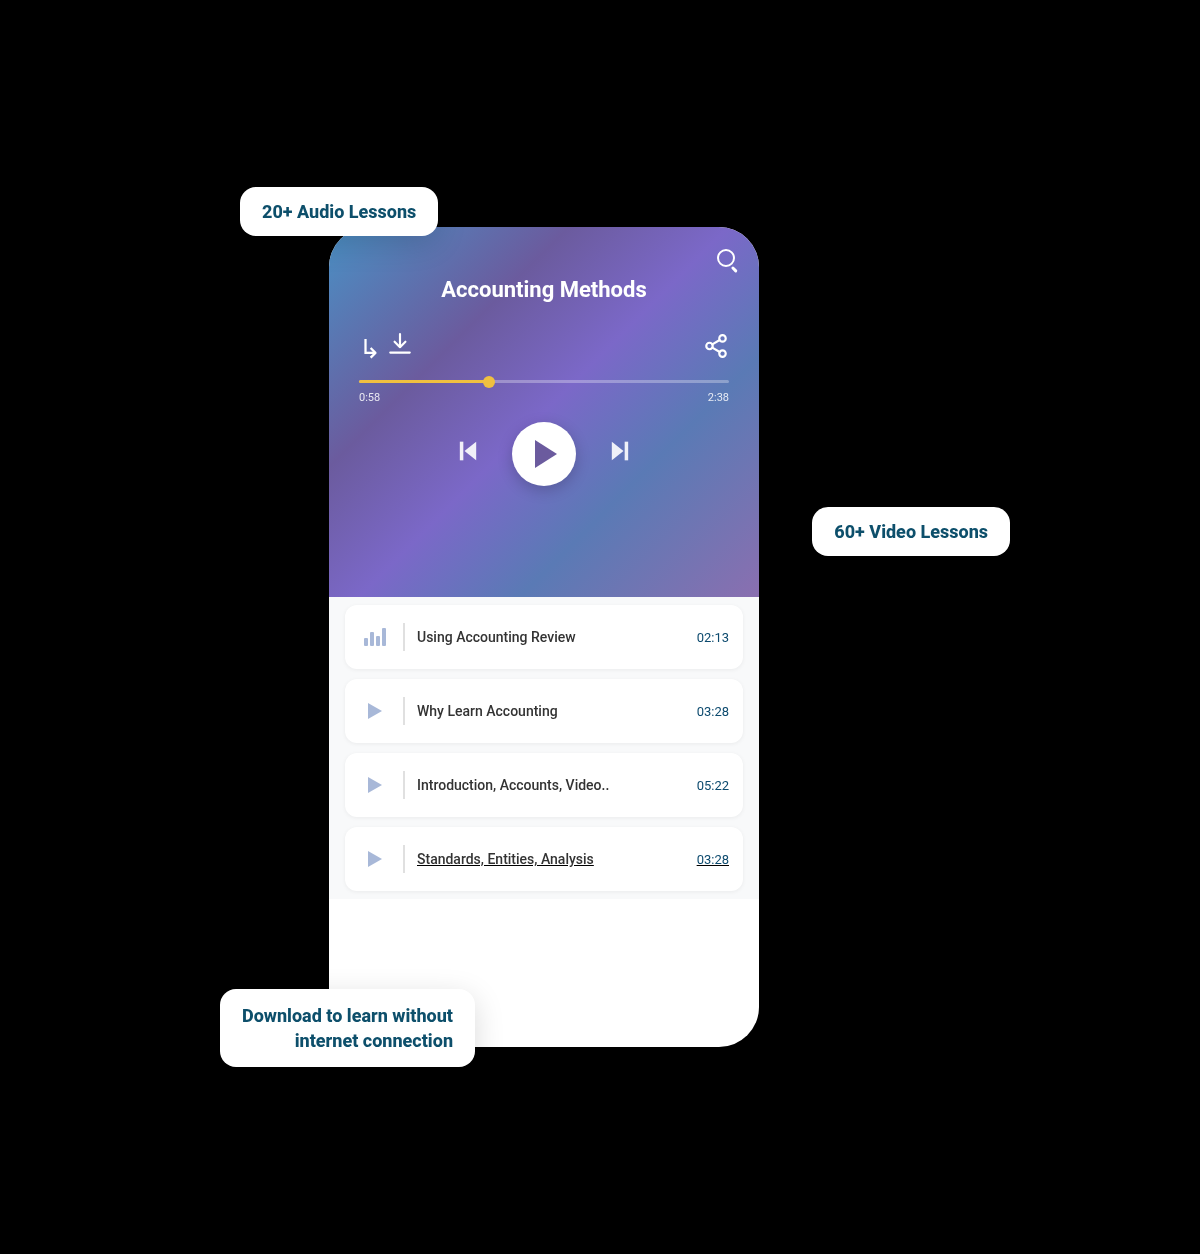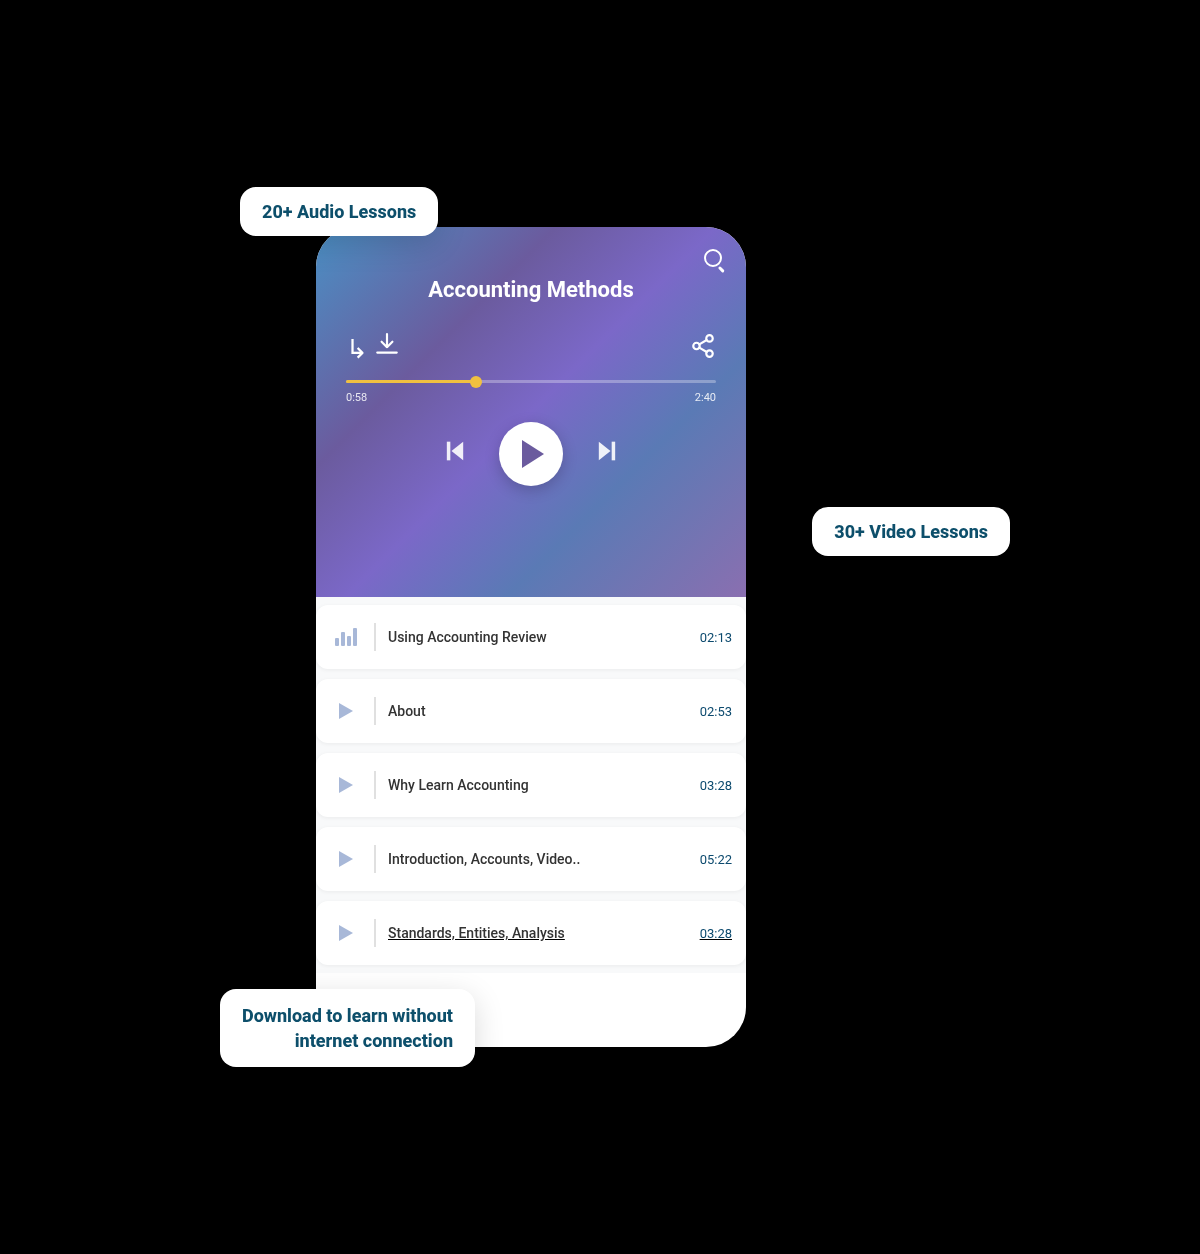--- a/index.html
+++ b/index.html
@@ -55,21 +55,21 @@
 
     .card-download span {
       display: block;
       line-height: 1.4;
     }
 
     
     .phone {
       position: absolute;
       top: 100px;
-      left: 66px;
+      left: 79px;
       width: 430px;
       height: 820px;
       background: #fff;
       border-radius: 40px;
       overflow: hidden;
       box-shadow: 0 20px 60px rgba(0,0,0,0.4);
       z-index: 5;
     }
 
     
@@ -184,21 +184,21 @@
       border-top: 14px solid transparent;
       border-bottom: 14px solid transparent;
       border-left: 22px solid #6b5b9e;
       margin-left: 4px;
     }
 
     
     .playlist-section {
       width: 100%;
       background: #f8f9fa;
-      padding: 8px 0;
+      padding: 8px 16px;
       flex: 1;
       overflow: hidden;
     }
 
     .playlist-item {
       background: #fff;
       border-radius: 12px;
       padding: 16px 14px;
       margin-bottom: 10px;
       display: flex;
@@ -282,21 +282,21 @@
 </head>
 <body>
 
 <div class="scene">
 
   <div class="label-card card-audio-lessons">
     <span>20+ Audio Lessons</span>
   </div>
 
   <div class="label-card card-video-lessons">
-    <span>30+ Video Lessons</span>
+    <span>60+ Video Lessons</span>
   </div>
 
   <div class="label-card card-download">
     <span>Download to learn without</span>
     <span>internet connection</span>
   </div>
 
   <div class="phone">
 
     <div class="player-section">
@@ -332,21 +332,21 @@
       <div class="progress-container">
         <div class="progress-bar-track">
           <div class="progress-bar-fill">
             <div class="progress-thumb"></div>
           </div>
         </div>
       </div>
 
       <div class="progress-times">
         <span>0:58</span>
-        <span>2:40</span>
+        <span>2:38</span>
       </div>
 
       <div class="player-controls">
         <div class="control-btn">
           <svg width="28" height="28" viewBox="0 0 24 24" fill="white">
             <polygon points="19,20 9,12 19,4"></polygon>
             <rect x="5" y="4" width="3" height="16" fill="white"></rect>
           </svg>
         </div>
         <div class="play-btn">
@@ -371,43 +371,35 @@
             <div class="bar" style="height:14px;"></div>
             <div class="bar" style="height:10px;"></div>
             <div class="bar" style="height:18px;"></div>
           </div>
         </div>
         <div class="playlist-divider"></div>
         <span class="playlist-name">Using Accounting Review</span>
         <span class="playlist-duration">02:13</span>
       </div>
 
+
       <div class="playlist-item">
         <div class="playlist-icon">
           <div class="list-play-triangle"></div>
         </div>
         <div class="playlist-divider"></div>
-        <span class="playlist-name">About</span>
-        <span class="playlist-duration">02:53</span>
+        <span class="playlist-name">Why Learn Accounting</span>
+        <span class="playlist-duration">03:28</span>
       </div>
 
       <div class="playlist-item">
         <div class="playlist-icon">
           <div class="list-play-triangle"></div>
         </div>
         <div class="playlist-divider"></div>
-        <span class="playlist-name">Why Learn Accounting</span>
-        <span class="playlist-duration">03:28</span>
-      </div>
-
-      <div class="playlist-item">
-        <div class="playlist-icon">
-          <div class="list-play-triangle"></div>
-        </div>
-        <div class="playlist-divider"></div>
         <span class="playlist-name">Introduction, Accounts, Video..</span>
         <span class="playlist-duration">05:22</span>
       </div>
 
       <div class="playlist-item" style="margin-bottom:0;text-decoration:underline;">
         <div class="playlist-icon">
           <div class="list-play-triangle"></div>
         </div>
         <div class="playlist-divider"></div>
         <span class="playlist-name">Standards, Entities, Analysis</span>

